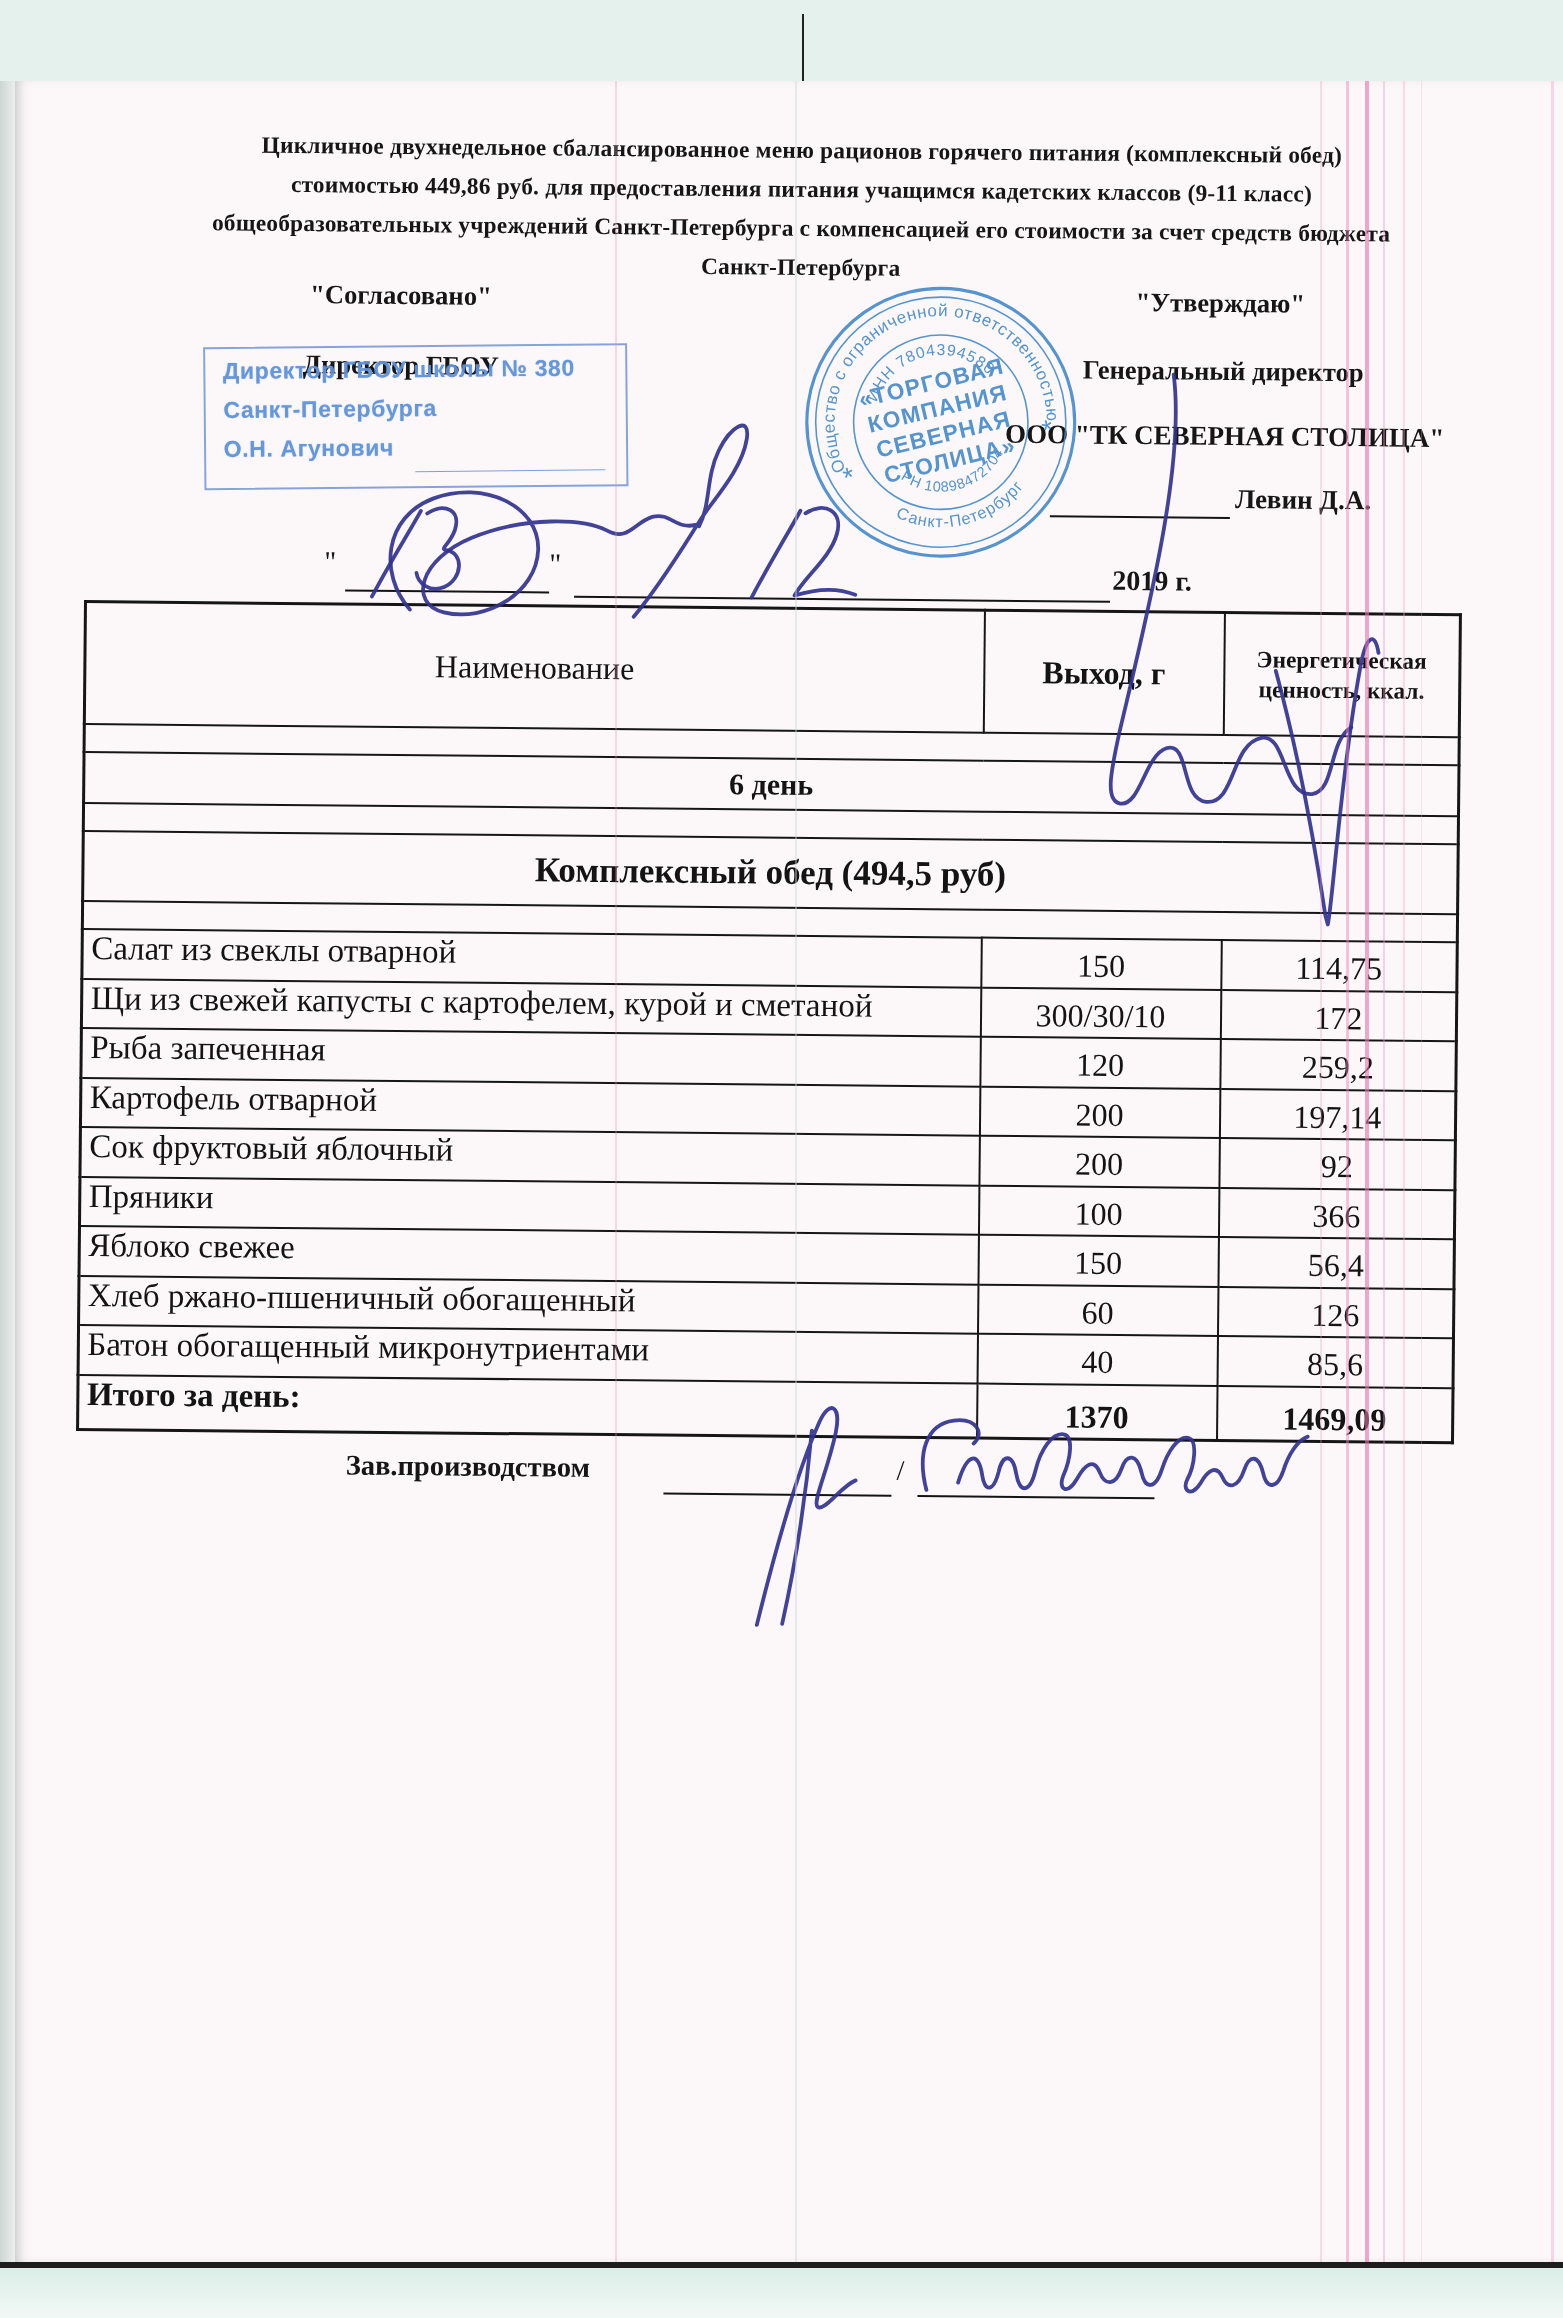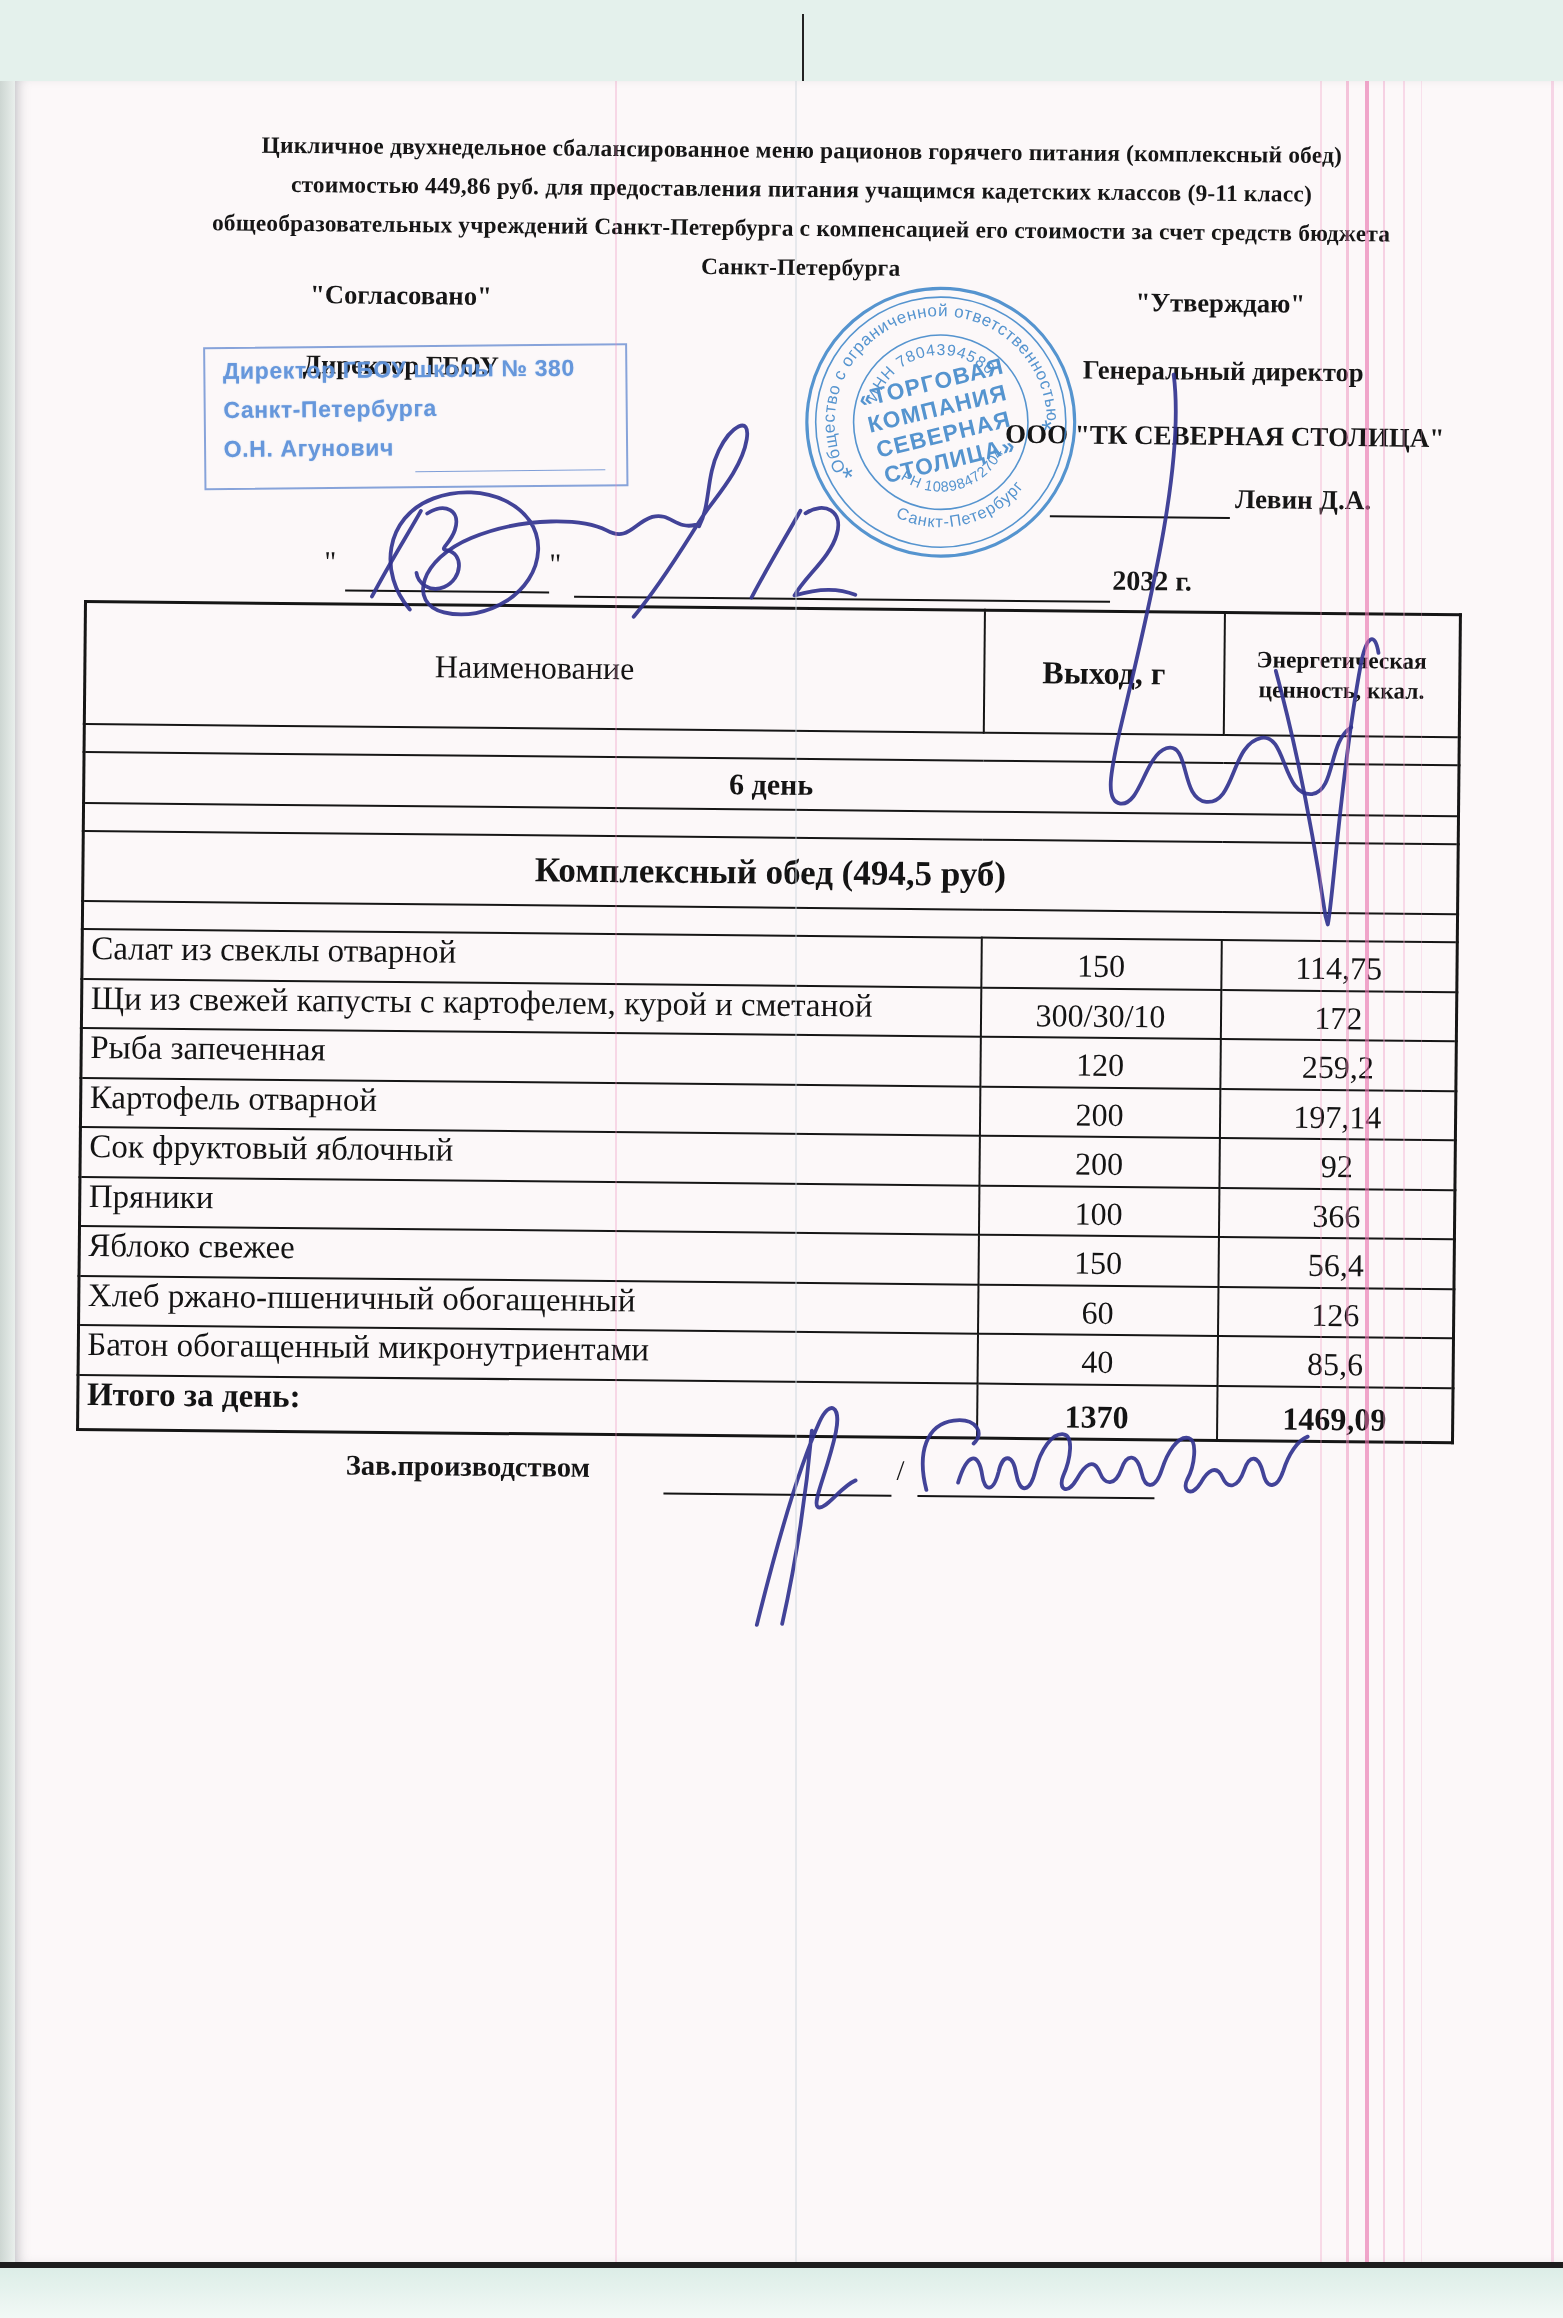--- a/index.html
+++ b/index.html
@@ -152,21 +152,21 @@
       <text x="0" y="-10" font-size="36" font-weight="bold" letter-spacing="2" text-anchor="middle">КОМПАНИЯ</text>
       <text x="0" y="32" font-size="36" font-weight="bold" letter-spacing="2" text-anchor="middle">СЕВЕРНАЯ</text>
       <text x="0" y="74" font-size="36" font-weight="bold" letter-spacing="2" text-anchor="middle">СТОЛИЦА»</text>
     </g>
   </svg>
 
   <div class="pr" style="left:324px;top:543px;font-size:29px;">"</div>
   <div class="dline" style="left:345px;top:587px;width:204px;"></div>
   <div class="pr" style="left:549px;top:543px;font-size:29px;">"</div>
   <div class="dline" style="left:574px;top:591px;width:536px;"></div>
-  <div class="pr blk" style="left:1112px;top:555px;font-size:28px;">2032 г.</div>
+  <div class="pr blk" style="left:1112px;top:555px;font-size:28px;">2019 г.</div>
 
   <table class="menu">
     <colgroup>
       <col style="width:899px">
         <col style="width:240px">
         <col style="width:236px">
     </colgroup>
     <tbody>
         <tr class="hdr">
       <td class="h-name">Наименование</td>

